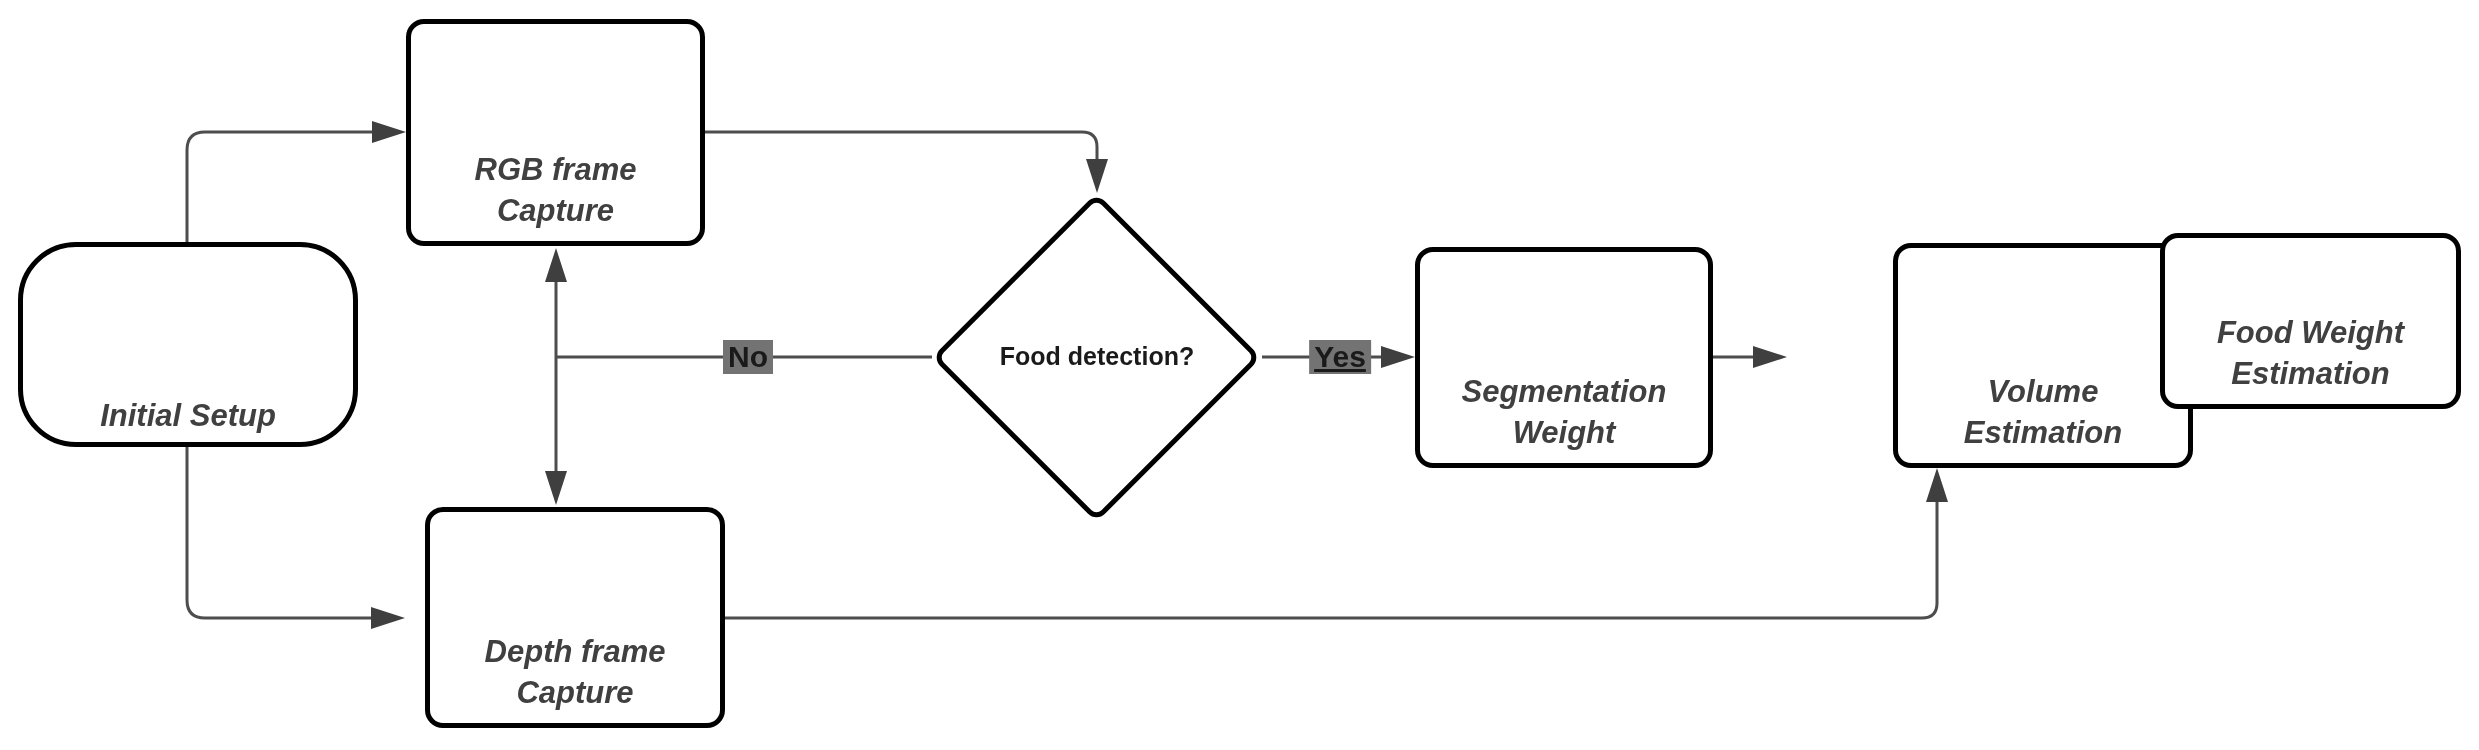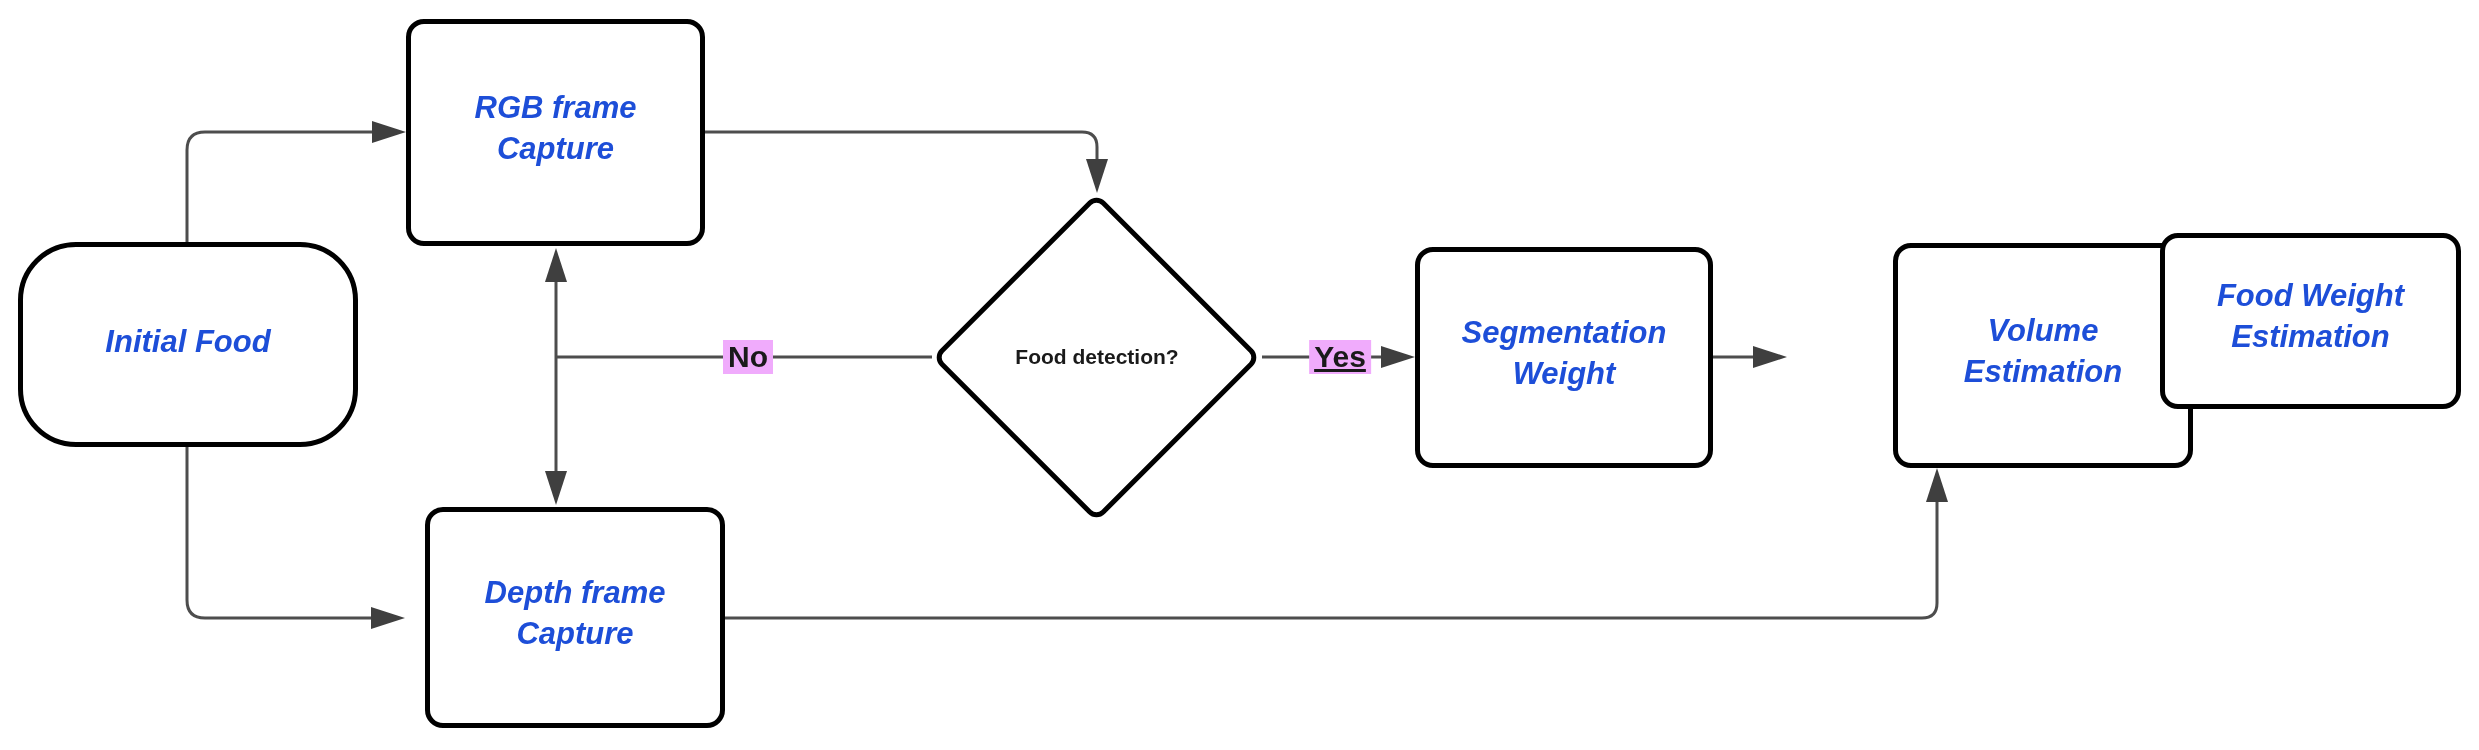--- a/index.html
+++ b/index.html
@@ -36,28 +36,28 @@
   
   .node {
     position: absolute;
     box-sizing: border-box;
     background: #ffffff;
     border: 5px solid #000000;
     border-radius: 18px;
     display: flex;
     flex-direction: column;
     align-items: center;
-    justify-content: center;
+    justify-content: flex-end;
     padding-bottom: 10px;
     text-align: center;
     font-weight: bold;
     font-style: italic;
     font-size: 31px;
     line-height: 41px;
-    color: #1d4ed8;
+    color: #404040;
   }
   #node-initial-setup {
     left: 18px; top: 242px;
     width: 340px; height: 205px;
     border-radius: 58px;
     padding-bottom: 6px;
   }
   #node-rgb-capture   { left: 406px;  top: 19px;  width: 299px; height: 227px; }
   #node-depth-capture { left: 425px;  top: 507px; width: 300px; height: 221px; }
   #node-segmentation  { left: 1415px; top: 247px; width: 298px; height: 221px; }
@@ -74,29 +74,29 @@
     border-radius: 12px;
     transform: rotate(45deg);
   }
   #node-food-detection-label {
     position: absolute;
     left: 957px; top: 336px;
     width: 280px;
     text-align: center;
     font-weight: bold;
     font-style: normal;
-    font-size: 21px;
+    font-size: 25px;
     line-height: 41px;
     color: #1a1a1a;
   }
   
   .edge-label {
     position: absolute;
     transform: translate(-50%, -50%);
-    background: #f0abfc;
+    background: #737373;
     padding: 0 5px;
     font-weight: bold;
     font-size: 30px;
     line-height: 34px;
     color: #1a1a1a;
     white-space: nowrap;
   }
   #edge-label-no  { left: 748px;  top: 357px; }
   #edge-label-yes { left: 1340px; top: 357px; text-decoration: underline; }
 </style>
@@ -138,21 +138,21 @@
       <path d="M2087 357 H2126"></path>
       <polygon points="2160,357 2126,346 2126,368"></polygon>
     </g>
     <g>
       <path d="M705 618 H1922 Q1937 618 1937 603 V502"></path>
       <polygon points="1937,468 1926,502 1948,502"></polygon>
     </g>
   </svg>
 
   <div class="node" id="node-initial-setup">
-    <span>Initial Food</span>
+    <span>Initial Setup</span>
   </div>
 
   <div class="node" id="node-rgb-capture">
     <span>RGB frame</span>
     <span>Capture</span>
   </div>
 
   <div class="node" id="node-depth-capture">
     <span>Depth frame</span>
     <span>Capture</span>

